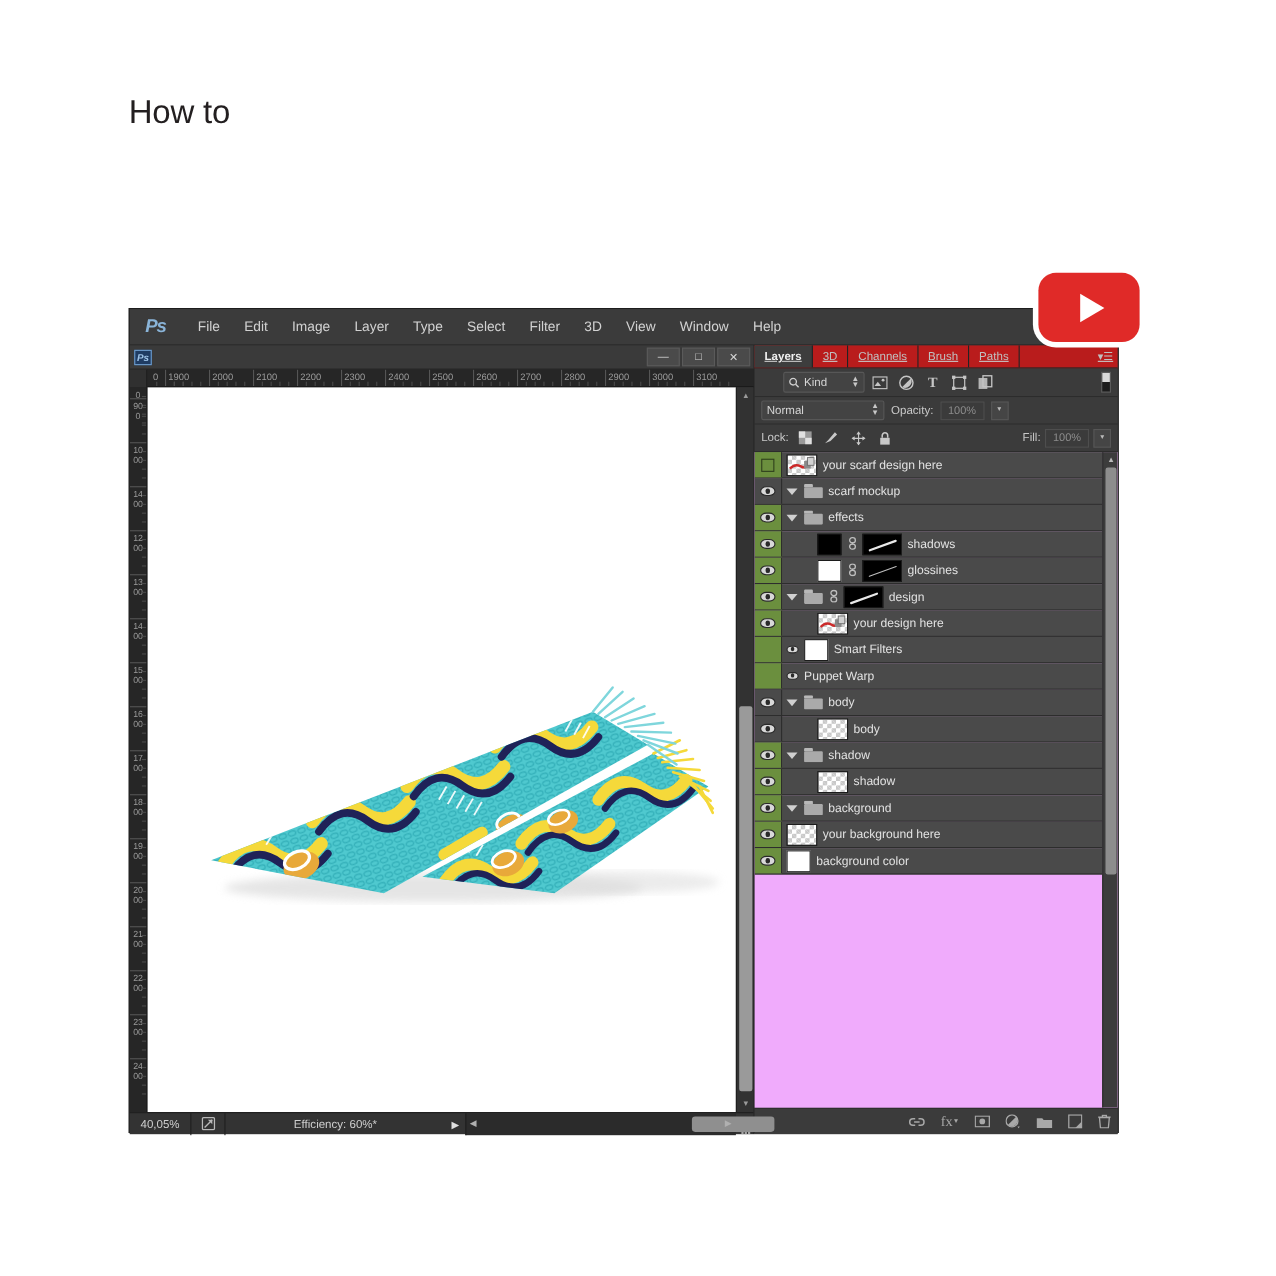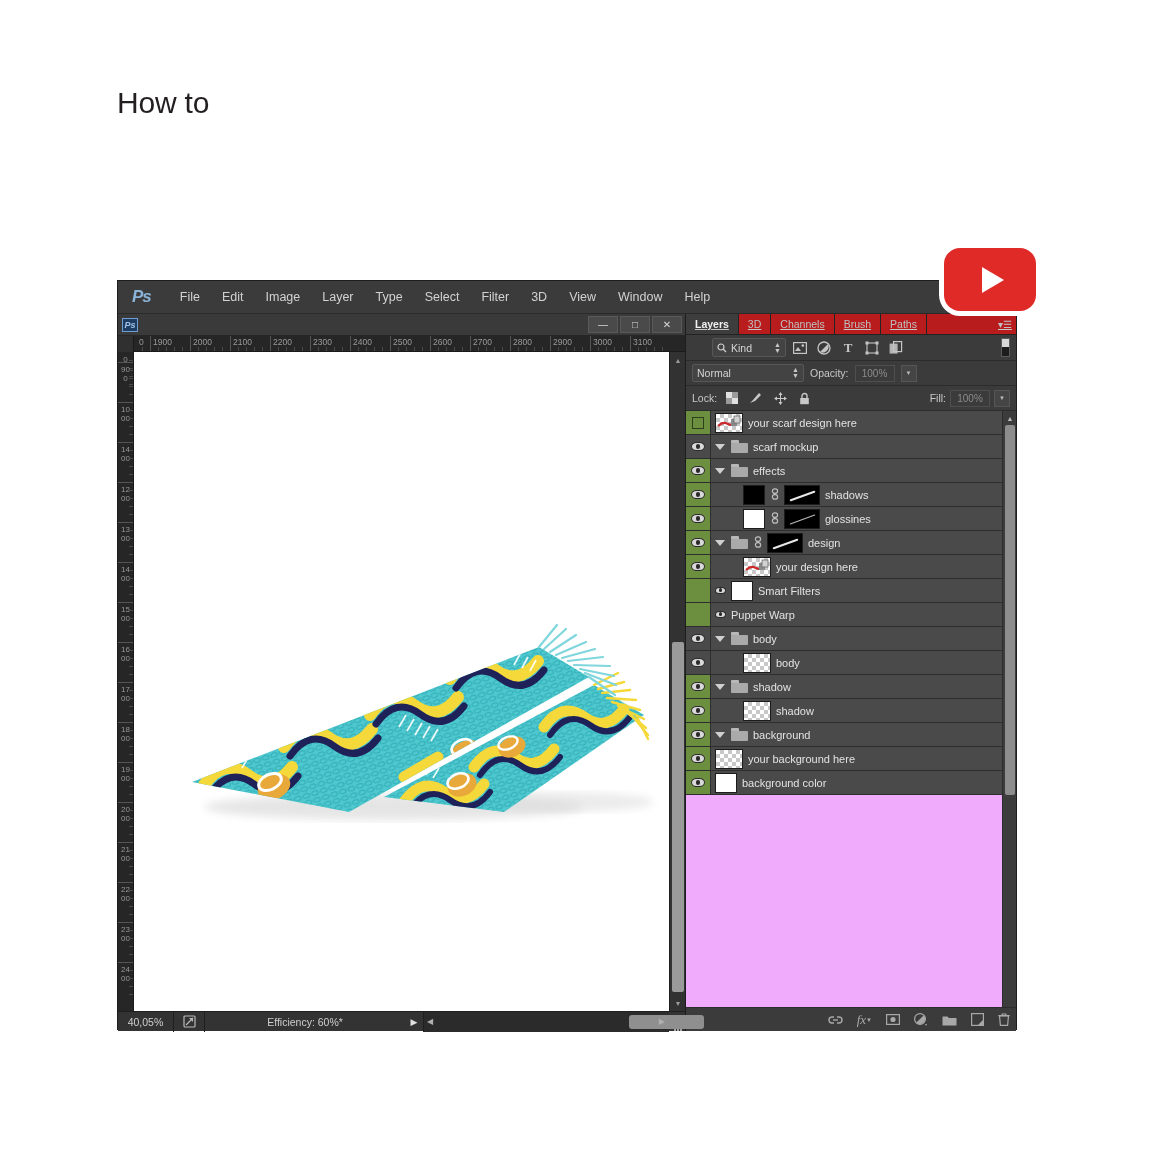--- a/index.html
+++ b/index.html
@@ -980,21 +980,21 @@
       </div>
 
       <div id="panel-bottom">
         <div class="bicon">
           <svg width="15" height="10" viewBox="0 0 15 10">
               <path d="M6 2 H4 a3 3 0 0 0 0 6 H6" fill="none" stroke="#a8a8a8" stroke-width="1.4"></path>
               <path d="M9 2 H11 a3 3 0 0 1 0 6 H9" fill="none" stroke="#a8a8a8" stroke-width="1.4"></path>
               <path d="M5 5 H10" stroke="#a8a8a8" stroke-width="1.4"></path>
             </svg>
         </div>
-        <div class="bicon" style="font-family:'Liberation Serif',serif;font-style:italic;font-size:13px;text-align:center;">fx<span style="font-size:6px;">▼</span></div>
+        <div class="bicon" style="font-family:'Liberation Serif',serif;font-size:13px;text-align:center;">fx<span style="font-size:6px;">▼</span></div>
         <div class="bicon">
           <svg width="14" height="11" viewBox="0 0 14 11">
               <rect x="0.6" y="0.6" width="12.8" height="9.8" fill="none" stroke="#a8a8a8" stroke-width="1.2"></rect>
               <circle cx="7" cy="5.5" r="2.6" fill="#a8a8a8"></circle>
             </svg>
         </div>
         <div class="bicon">
           <svg width="14" height="13" viewBox="0 0 14 13">
               <circle cx="6" cy="6" r="5.4" fill="none" stroke="#a8a8a8" stroke-width="1.2"></circle>
               <path d="M2.2 9.8 A5.4 5.4 0 0 0 9.8 2.2 Z" fill="#a8a8a8"></path>

